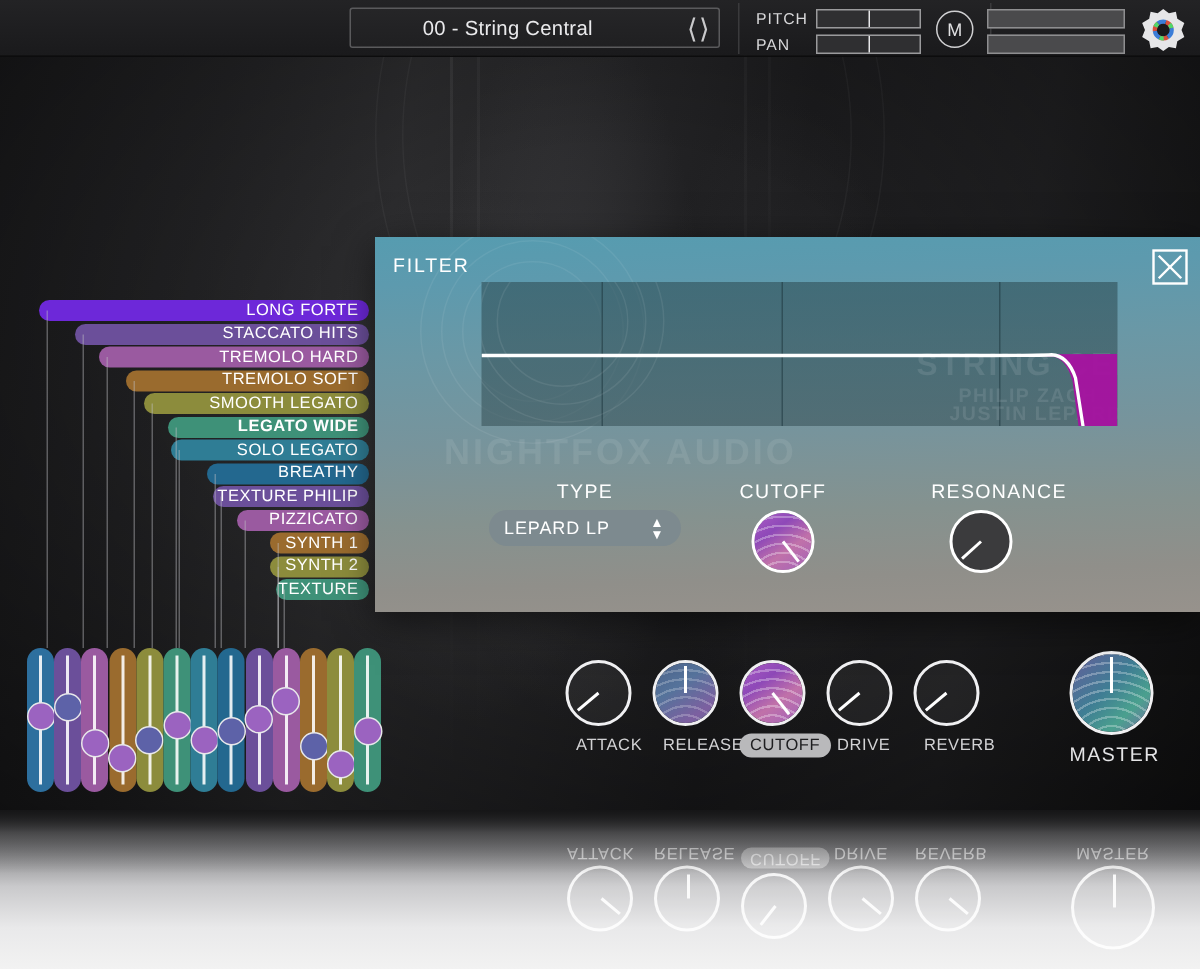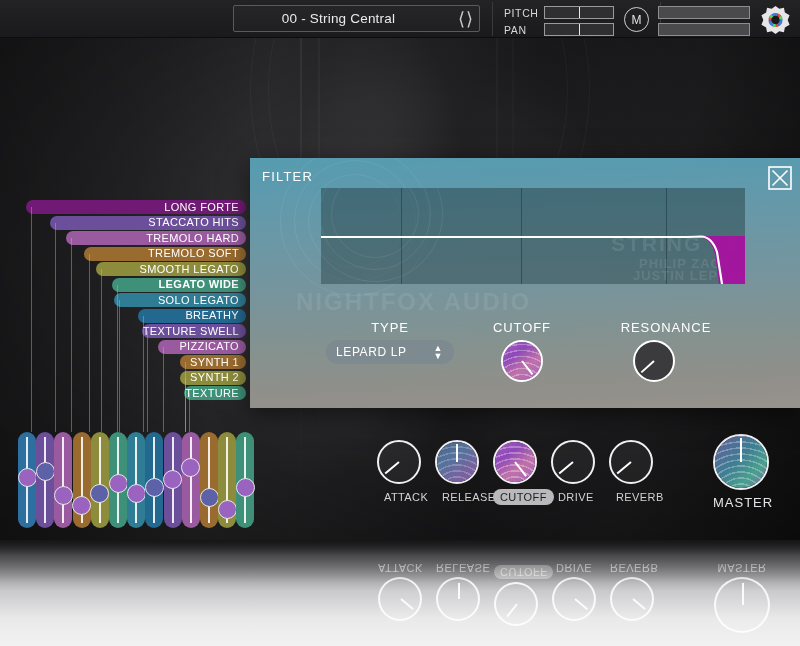--- a/index.html
+++ b/index.html
@@ -320,21 +320,21 @@
         <circle cx="16" cy="16" r="6" fill="none" stroke="#3b7dd8" stroke-width="3" stroke-dasharray="6 6"></circle>
         <circle cx="16" cy="16" r="6" fill="none" stroke="#d84f3b" stroke-width="3" stroke-dasharray="6 6" stroke-dashoffset="6"></circle>
         <circle cx="16" cy="16" r="6" fill="none" stroke="#4fd86b" stroke-width="3" stroke-dasharray="3 9" stroke-dashoffset="3"></circle>
         <circle cx="16" cy="16" r="3" fill="#1a1a1c"></circle>
       </svg>
     </div>
   </div>
 
   <div class="stack" id="layer-stack">
       <div class="row" style="width: 226px;">
-        <div class="pill" style="width: 220px; background: #701a75;">
+        <div class="pill" style="width: 220px; background: #6d28d9;">
           <span>LONG FORTE</span>
         </div>
       </div>
       <div class="row" style="width: 226px;">
         <div class="pill" style="width: 196px; background: rgb(107, 79, 154); justify-content: flex-end;">
           <span>STACCATO HITS</span>
         </div>
       </div>
       <div class="row" style="width: 226px;">
         <div class="pill" style="width: 180px; background: rgb(154, 90, 160);">
@@ -361,21 +361,21 @@
           <span>SOLO LEGATO</span>
         </div>
       </div>
       <div class="row" style="width: 226px;">
         <div class="pill" style="width: 108px; background: rgb(35, 104, 143);">
           <span>BREATHY</span>
         </div>
       </div>
       <div class="row" style="width: 226px;">
         <div class="pill" style="width: 104px; background: rgb(107, 79, 154);">
-          <span>TEXTURE SWELL</span>
+          <span>TEXTURE PHILIP</span>
         </div>
       </div>
       <div class="row" style="width: 226px;">
         <div class="pill" style="width: 88px; background: rgb(154, 90, 160);">
           <span>PIZZICATO</span>
         </div>
       </div>
       <div class="row" style="width: 226px;">
         <div class="pill" style="width: 66px; background: rgb(154, 107, 46);">
           <span>SYNTH 1</span>

